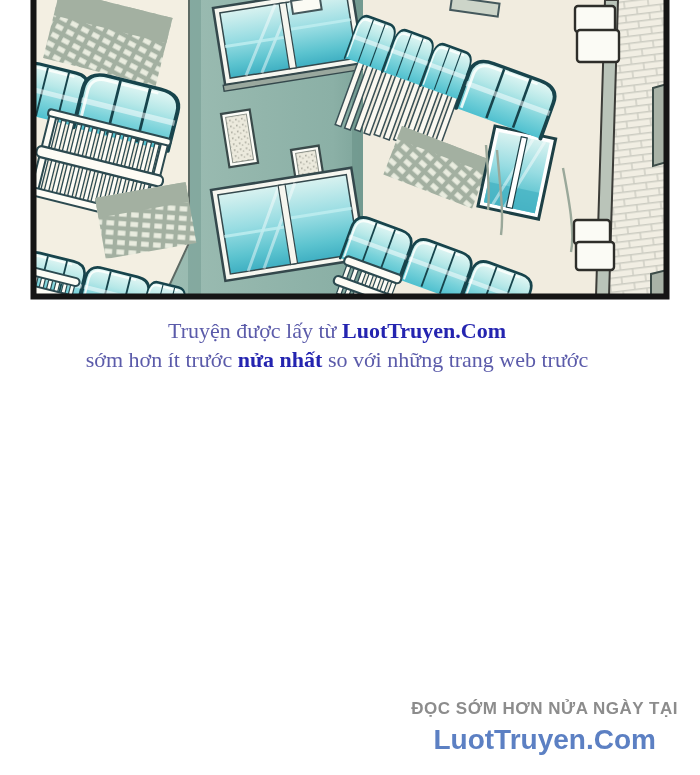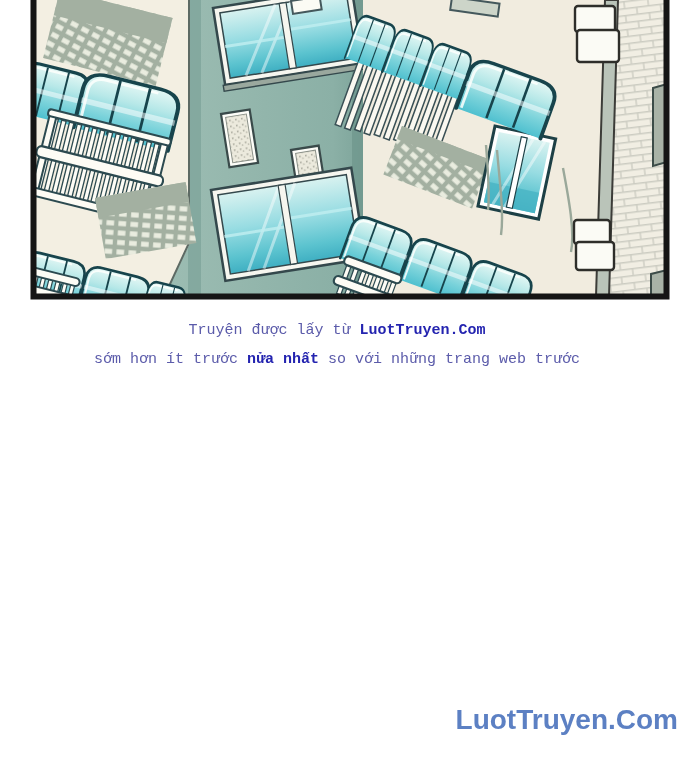--- a/index.html
+++ b/index.html
@@ -3,22 +3,22 @@
 <meta charset="utf-8">
 <style>
   html,body{margin:0;padding:0;background:#ffffff;}
   body{width:700px;height:775px;position:relative;overflow:hidden;
        font-family:"Liberation Sans","DejaVu Sans",sans-serif;}
 
   .panel{position:absolute;left:0;top:0;margin:0;width:700px;height:306px;}
   .panel svg{display:block;}
 
   .notice{position:absolute;top:317px;left:0;width:674px;text-align:center;
-           font-family:Liberation Mono, monospace;
-           font-size:15px;line-height:28.5px;color:#5b5baa;}
+           font-family:Liberation Serif, serif;
+           font-size:22px;line-height:28.5px;color:#5b5baa;}
   .notice p{margin:0;padding:0;}
   .notice .bd{color:#2424b0;font-weight:bold;}
 
   .sitemark{position:absolute;top:699px;right:22px;text-align:center;}
   .tagline{font-size:17px;font-weight:bold;color:#8c8c8c;letter-spacing:0.5px;
            font-family:"Liberation Sans","DejaVu Sans",sans-serif;}
   .fbrand{margin-top:5px;font-size:28px;font-weight:bold;color:#5c80c3;
           font-family:"Liberation Sans","DejaVu Sans",sans-serif;}
 </style>
 </head>
@@ -255,16 +255,17 @@
     <path d="M33.5,0 V296.5 H666.5 V0" fill="none" stroke="#151515" stroke-width="6"></path>
   </svg>
   </figure>
 
   <section class="notice">
     <p><span>Truyện được lấy từ </span><b class="bd">LuotTruyen.Com</b></p>
     <p><span>sớm hơn ít trước </span><b class="bd">nửa nhất</b><span> so với những trang web trước</span></p>
   </section>
 
   <footer class="sitemark">
+    <div class="tagline">ĐỌC SỚM HƠN NỬA NGÀY TẠI</div>
     <div class="fbrand">LuotTruyen.Com</div>
   </footer>
 
 </main>
 
 </body></html>

